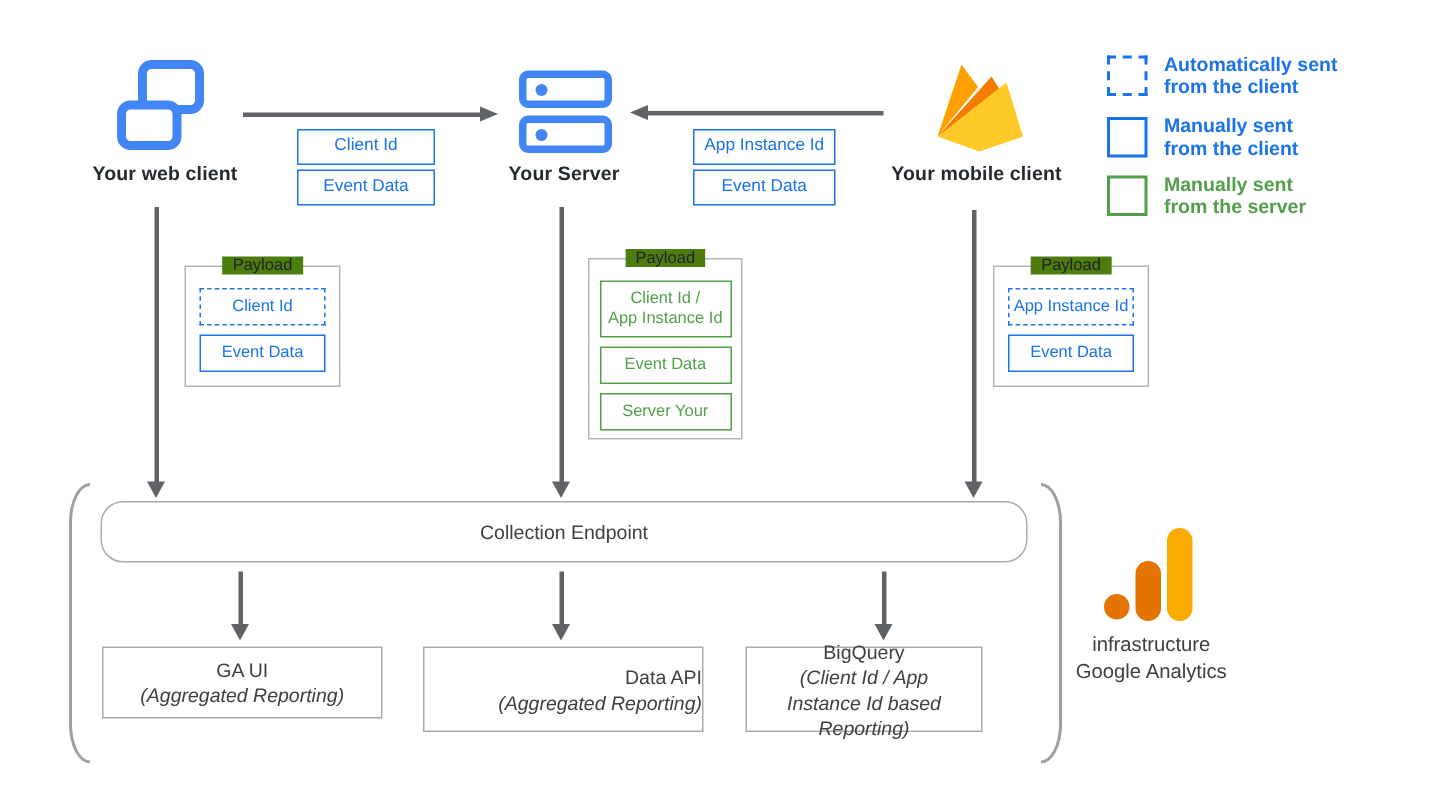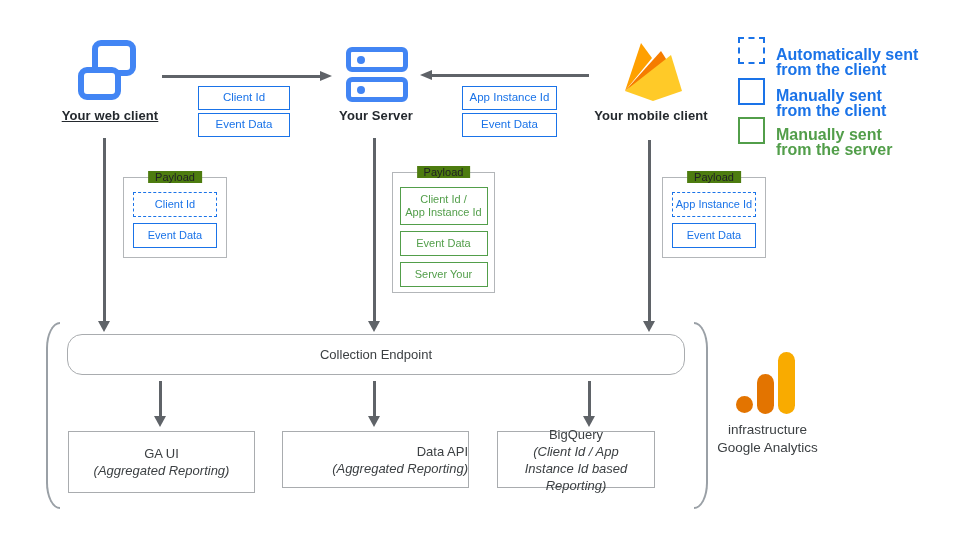--- a/index.html
+++ b/index.html
@@ -15,39 +15,39 @@
   .server-icon { position:absolute; left:346px; top:47px; width:62px; height:56px; }
   .server-row { position:relative; width:62px; height:25px; border:5px solid #4285f4; border-radius:6px; background:#fff; margin-bottom:5px; }
   .server-row .dot { position:absolute; left:6px; top:3.5px; width:8px; height:8px; border-radius:50%; background:#4285f4; }
   .firebase-icon { position:absolute; left:620px; top:41px; }
   .ga-icon { position:absolute; left:730px; top:350px; width:72px; height:68px; }
   .ga-icon .ga-dot  { position:absolute; left:6px;  top:46px; width:17px; height:17px; border-radius:50%; background:#e37400; }
   .ga-icon .ga-mid  { position:absolute; left:27px; top:24px; width:17px; height:40px; border-radius:9px;  background:#e37400; }
   .ga-icon .ga-tall { position:absolute; left:48px; top:2px;  width:17px; height:62px; border-radius:9px;  background:#f9ab00; }
   
   .node-label { position:absolute; top:108px; font-size:13px; font-weight:bold; color:#24292e; text-align:center; letter-spacing:.1px; }
-  .lbl-web    { left:40px;  width:140px;text-decoration:underline; }
+  .lbl-web    { left:40px;  width:140px; }
   .lbl-server { left:320px; width:112px; }
   .lbl-mobile { left:585px; width:132px; }
   
   .hline { position:absolute; height:2.5px; background:#5f6368; }
   .vline { position:absolute; width:2.5px;  background:#5f6368; }
   .head-right { position:absolute; width:0; height:0; border-top:5.5px solid transparent; border-bottom:5.5px solid transparent; border-left:12px solid #5f6368; }
   .head-left  { position:absolute; width:0; height:0; border-top:5.5px solid transparent; border-bottom:5.5px solid transparent; border-right:12px solid #5f6368; }
   .head-down  { position:absolute; width:0; height:0; border-left:6px solid transparent; border-right:6px solid transparent; border-top:11px solid #5f6368; }
   
   .tag { position:absolute; height:24px; border:1.5px solid #1a73e8; color:#1a73e8; background:#fff;
          font-size:11.5px; text-align:center; line-height:21px; }
   
   .legend-item { position:absolute; left:738px; width:200px; height:30px; }
   .swatch { position:absolute; left:0; top:1px; width:27px; height:27px; background:#fff; }
   .swatch.b-dash  { border:2px dashed #1a73e8; }
   .swatch.b-solid { border:2px solid  #1a73e8; }
   .swatch.g-solid { border:2px solid  #529e4a; }
-  .legend-text { position:absolute; left:38px; top:12px; font-size:16px; line-height:14.5px; font-weight:bold; }
+  .legend-text { position:absolute; left:38px; top:0; font-size:13px; line-height:14.5px; font-weight:bold; }
   .legend-text.blue  { color:#1a73e8; }
   .legend-text.green { color:#529e4a; }
   .legend-text span { display:block; }
   
   .payload { position:absolute; border:1px solid #b3b6b9; background:#fff; }
   .payload-title { position:absolute; top:-7px; left:50%; transform:translateX(-50%); background:#4d7c0f;
                    padding:0 7px; font-size:11px; font-weight:normal; color:#202124; white-space:nowrap; }
   .payload-items { display:flex; flex-direction:column; align-items:center; gap:6px; padding-top:14px; }
   .pitem { width:84px; background:#fff; font-size:11px; line-height:13px; text-align:center; padding:5px 2px; }
   .pitem span { display:block; }
@@ -60,21 +60,21 @@
                    border:2.5px solid #9aa0a6; border-right:none;
                    border-radius:16px 0 0 16px / 30px 0 0 30px; }
   .bracket-right { position:absolute; left:694px; top:322px; width:14px; height:187px;
                    border:2.5px solid #9aa0a6; border-left:none;
                    border-radius:0 16px 16px 0 / 0 30px 30px 0; }
   .box { position:absolute; border:1px solid #a9acaf; background:#fff; color:#3c4043;
          display:flex; flex-direction:column; align-items:center; justify-content:center;
          font-size:13px; line-height:17px; text-align:center; }
   .box .sub { font-style:italic; }
   .endpoint { left:67px; top:334px; width:618px; height:41px;border-radius:15px; }
-  .out-ga   { left:68px;  top:431px; width:187px; height:62px; }
+  .out-ga   { left:68px;  top:431px; width:187px; height:48px; }
   .out-api  { left:282px; top:431px; width:187px; height:57px;align-items:flex-end; }
   .out-bq   { left:497px; top:431px; width:158px; height:57px; padding:0 24px; }
   .ga-caption { position:absolute; left:685px; top:421px; width:165px; text-align:center;
                 font-size:13.5px; line-height:17.5px; color:#3c4043; }
   .ga-caption span { display:block; }
 </style>
 </head>
 <body>
 
 <div class="canvas">

